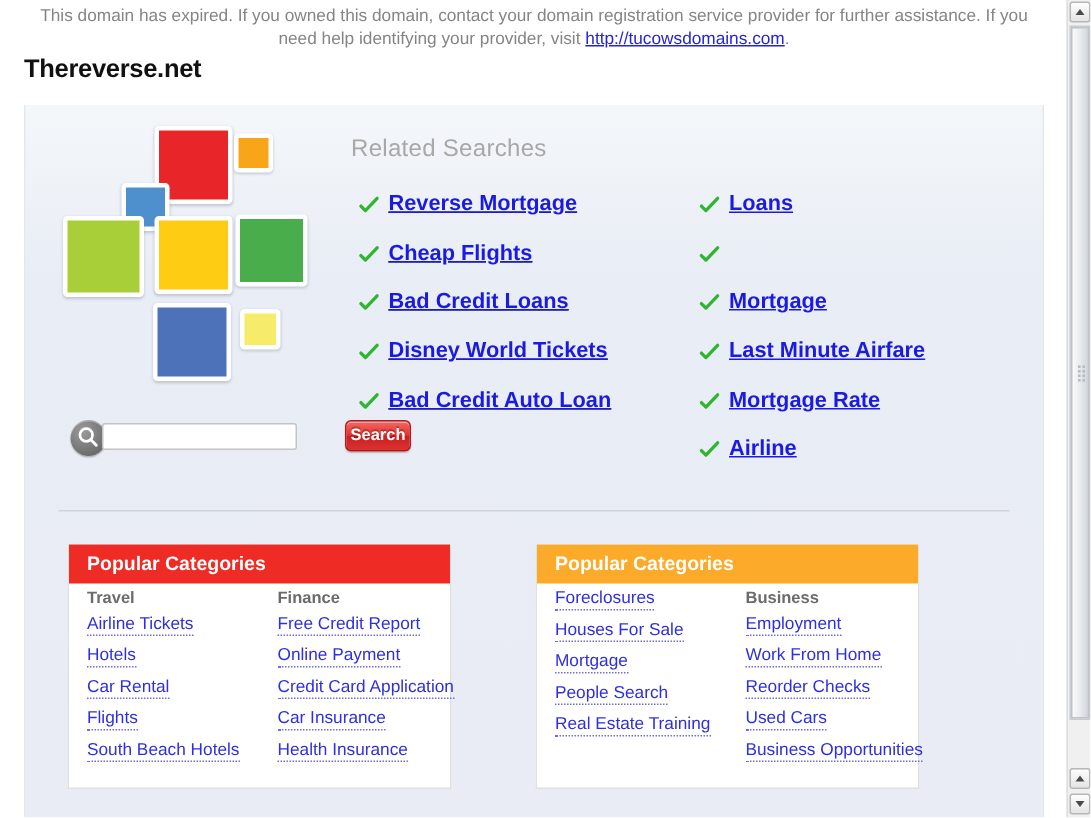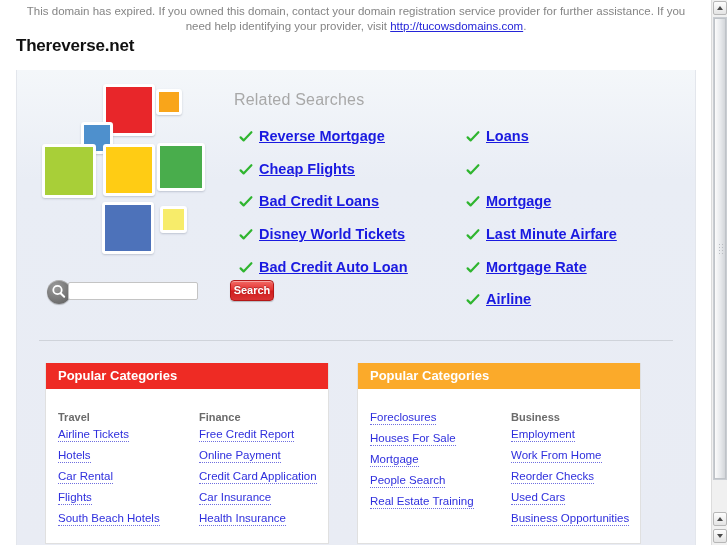--- a/index.html
+++ b/index.html
@@ -172,38 +172,38 @@
     left: 22px; top: 270px;
     width: 634px;
     height: 1px;
     background: #cfd3da;
   }
 
   
   .panel {
     position: absolute;
     top: 293px;
-    width: 284px;
+    width: 256px;
     background: #ffffff;
     border: 1px solid #e0e0e0;
     border-top: 0;
   }
   .panel.left  { left: 28px; }
   .panel.right { left: 340px; }
   .panel-head {
     height: 26px;
     line-height: 26px;
     padding-left: 12px;
     color: #ffffff;
     font-size: 13px;
     font-weight: bold;
   }
   .panel-body {
     display: flex;
-    padding: 22px 0 10px 0;
+    padding: 4px 0 10px 0;
   }
   .cat-col {
     width: 50%;
     padding-left: 12px;
   }
   .cat-title {
     font-size: 11px;
     font-weight: bold;
     color: #6b6b6b;
     margin-bottom: 5px;

